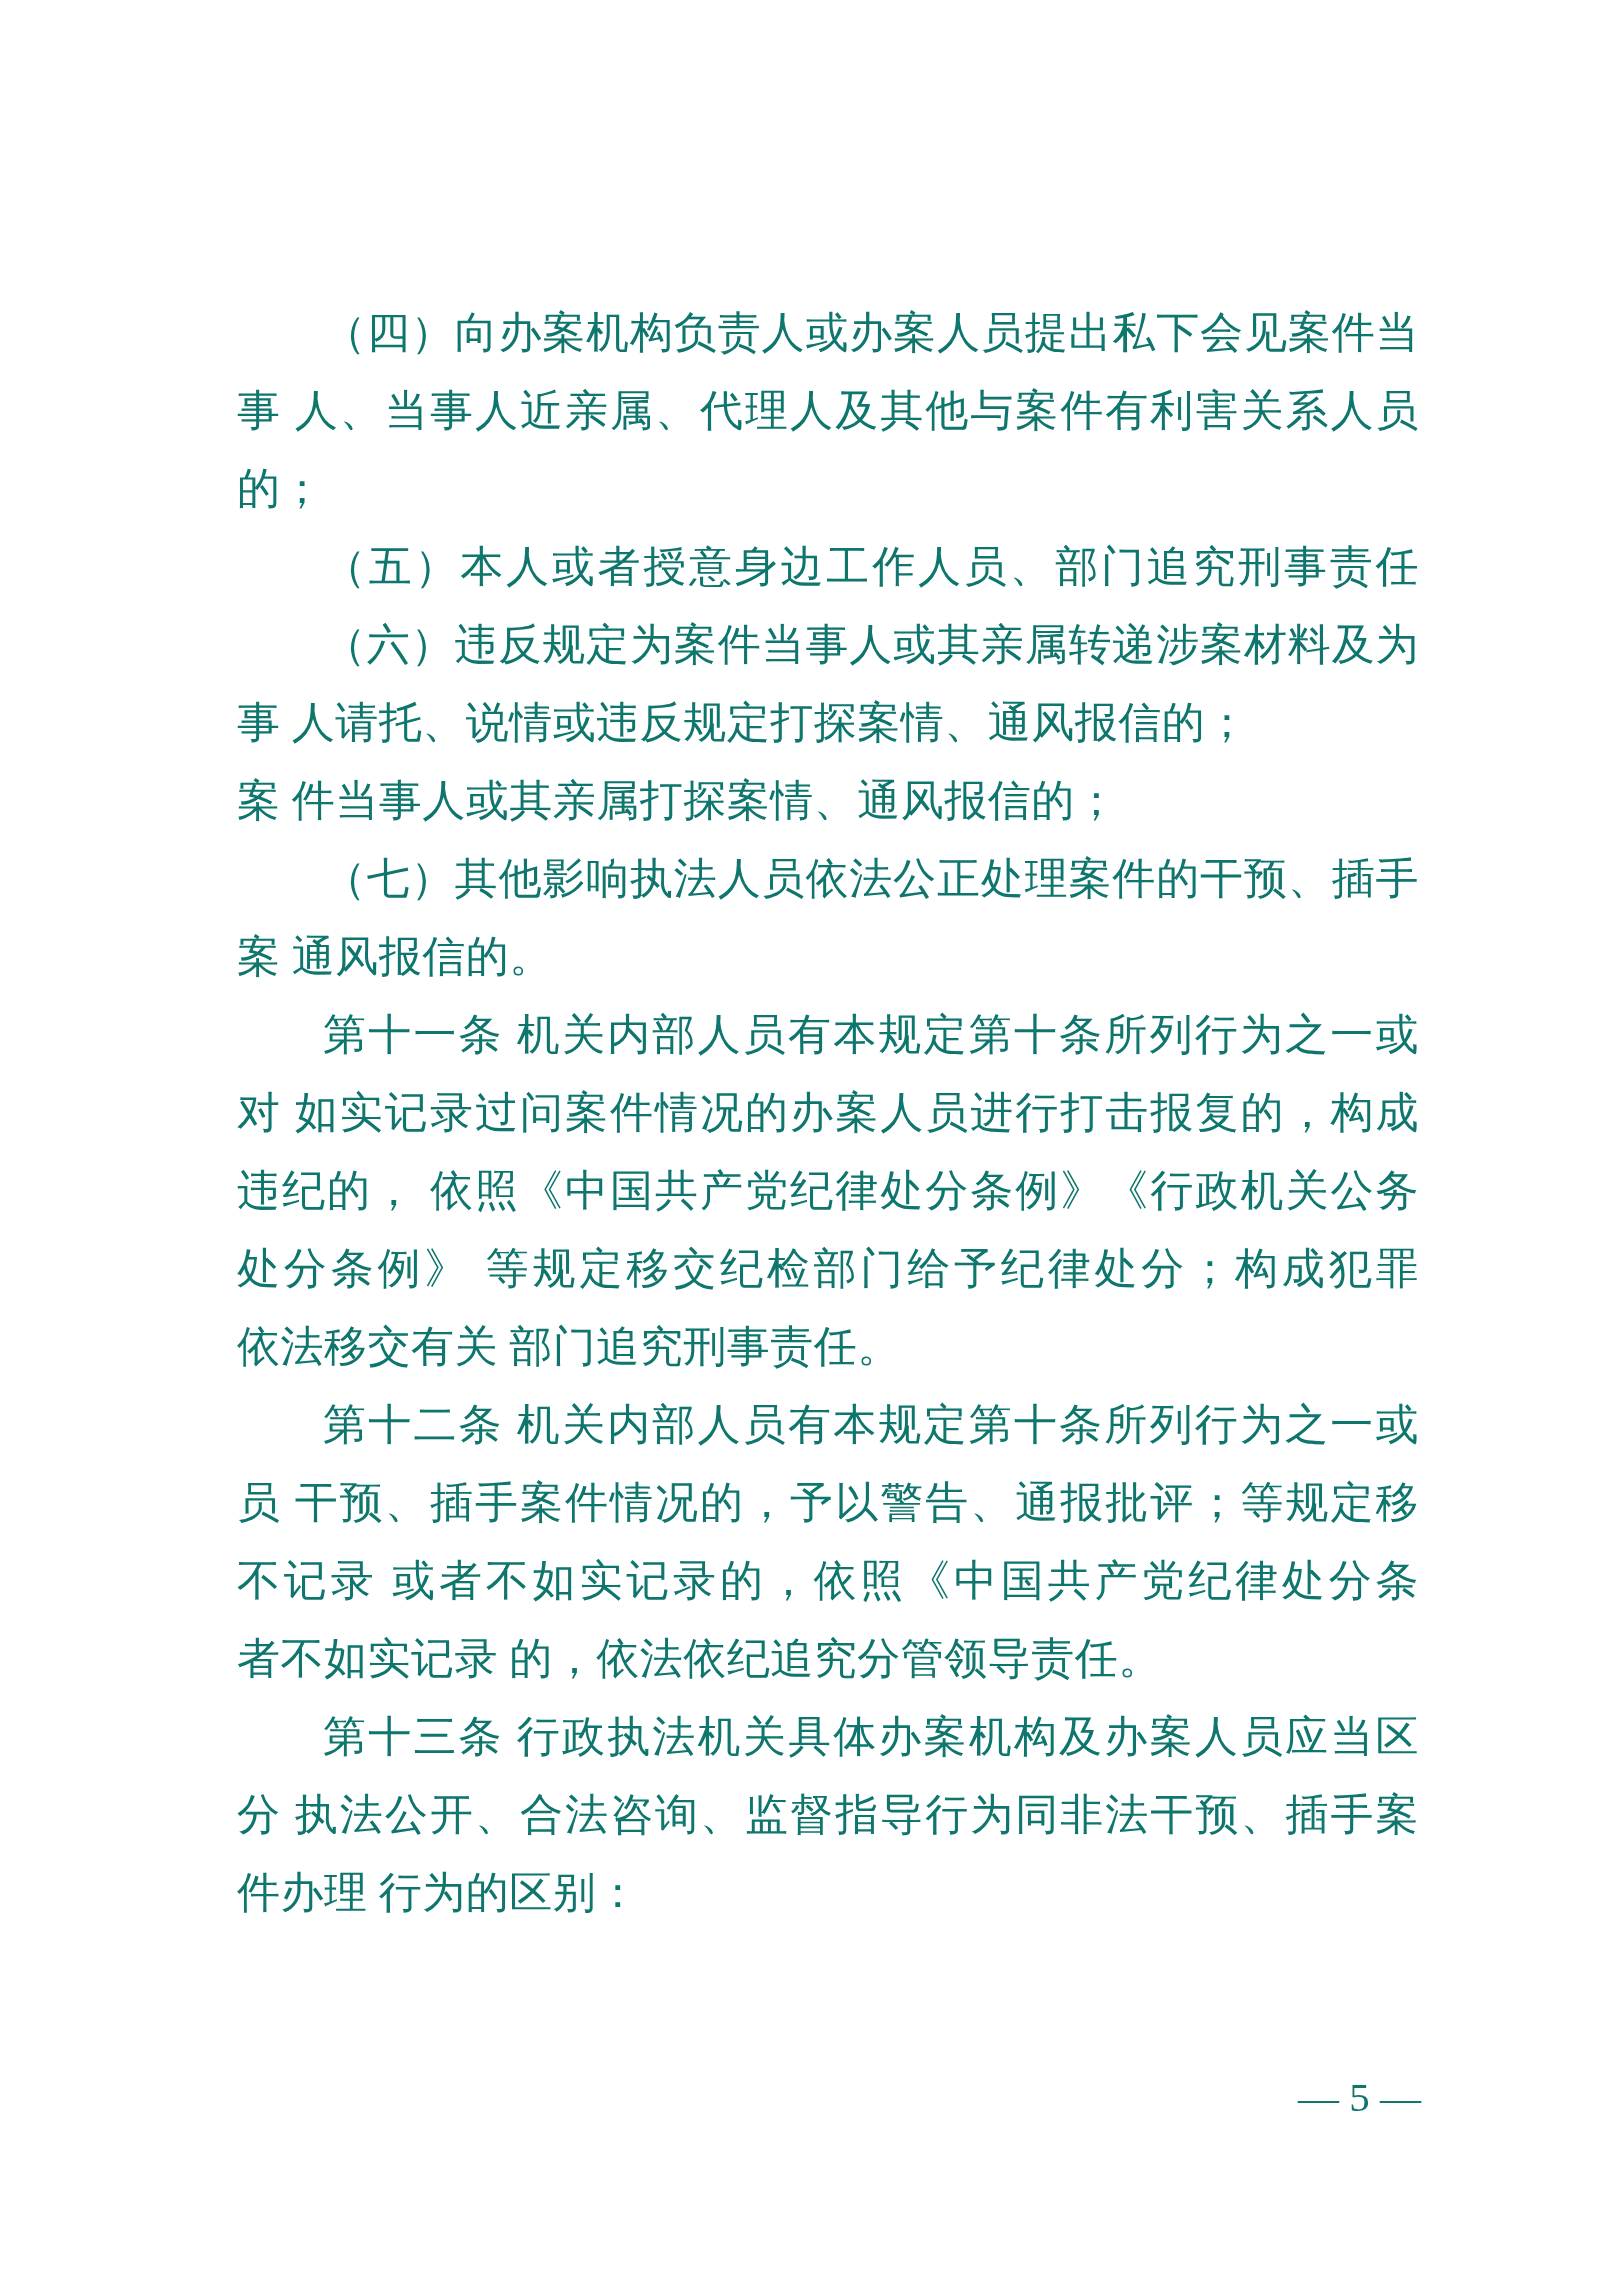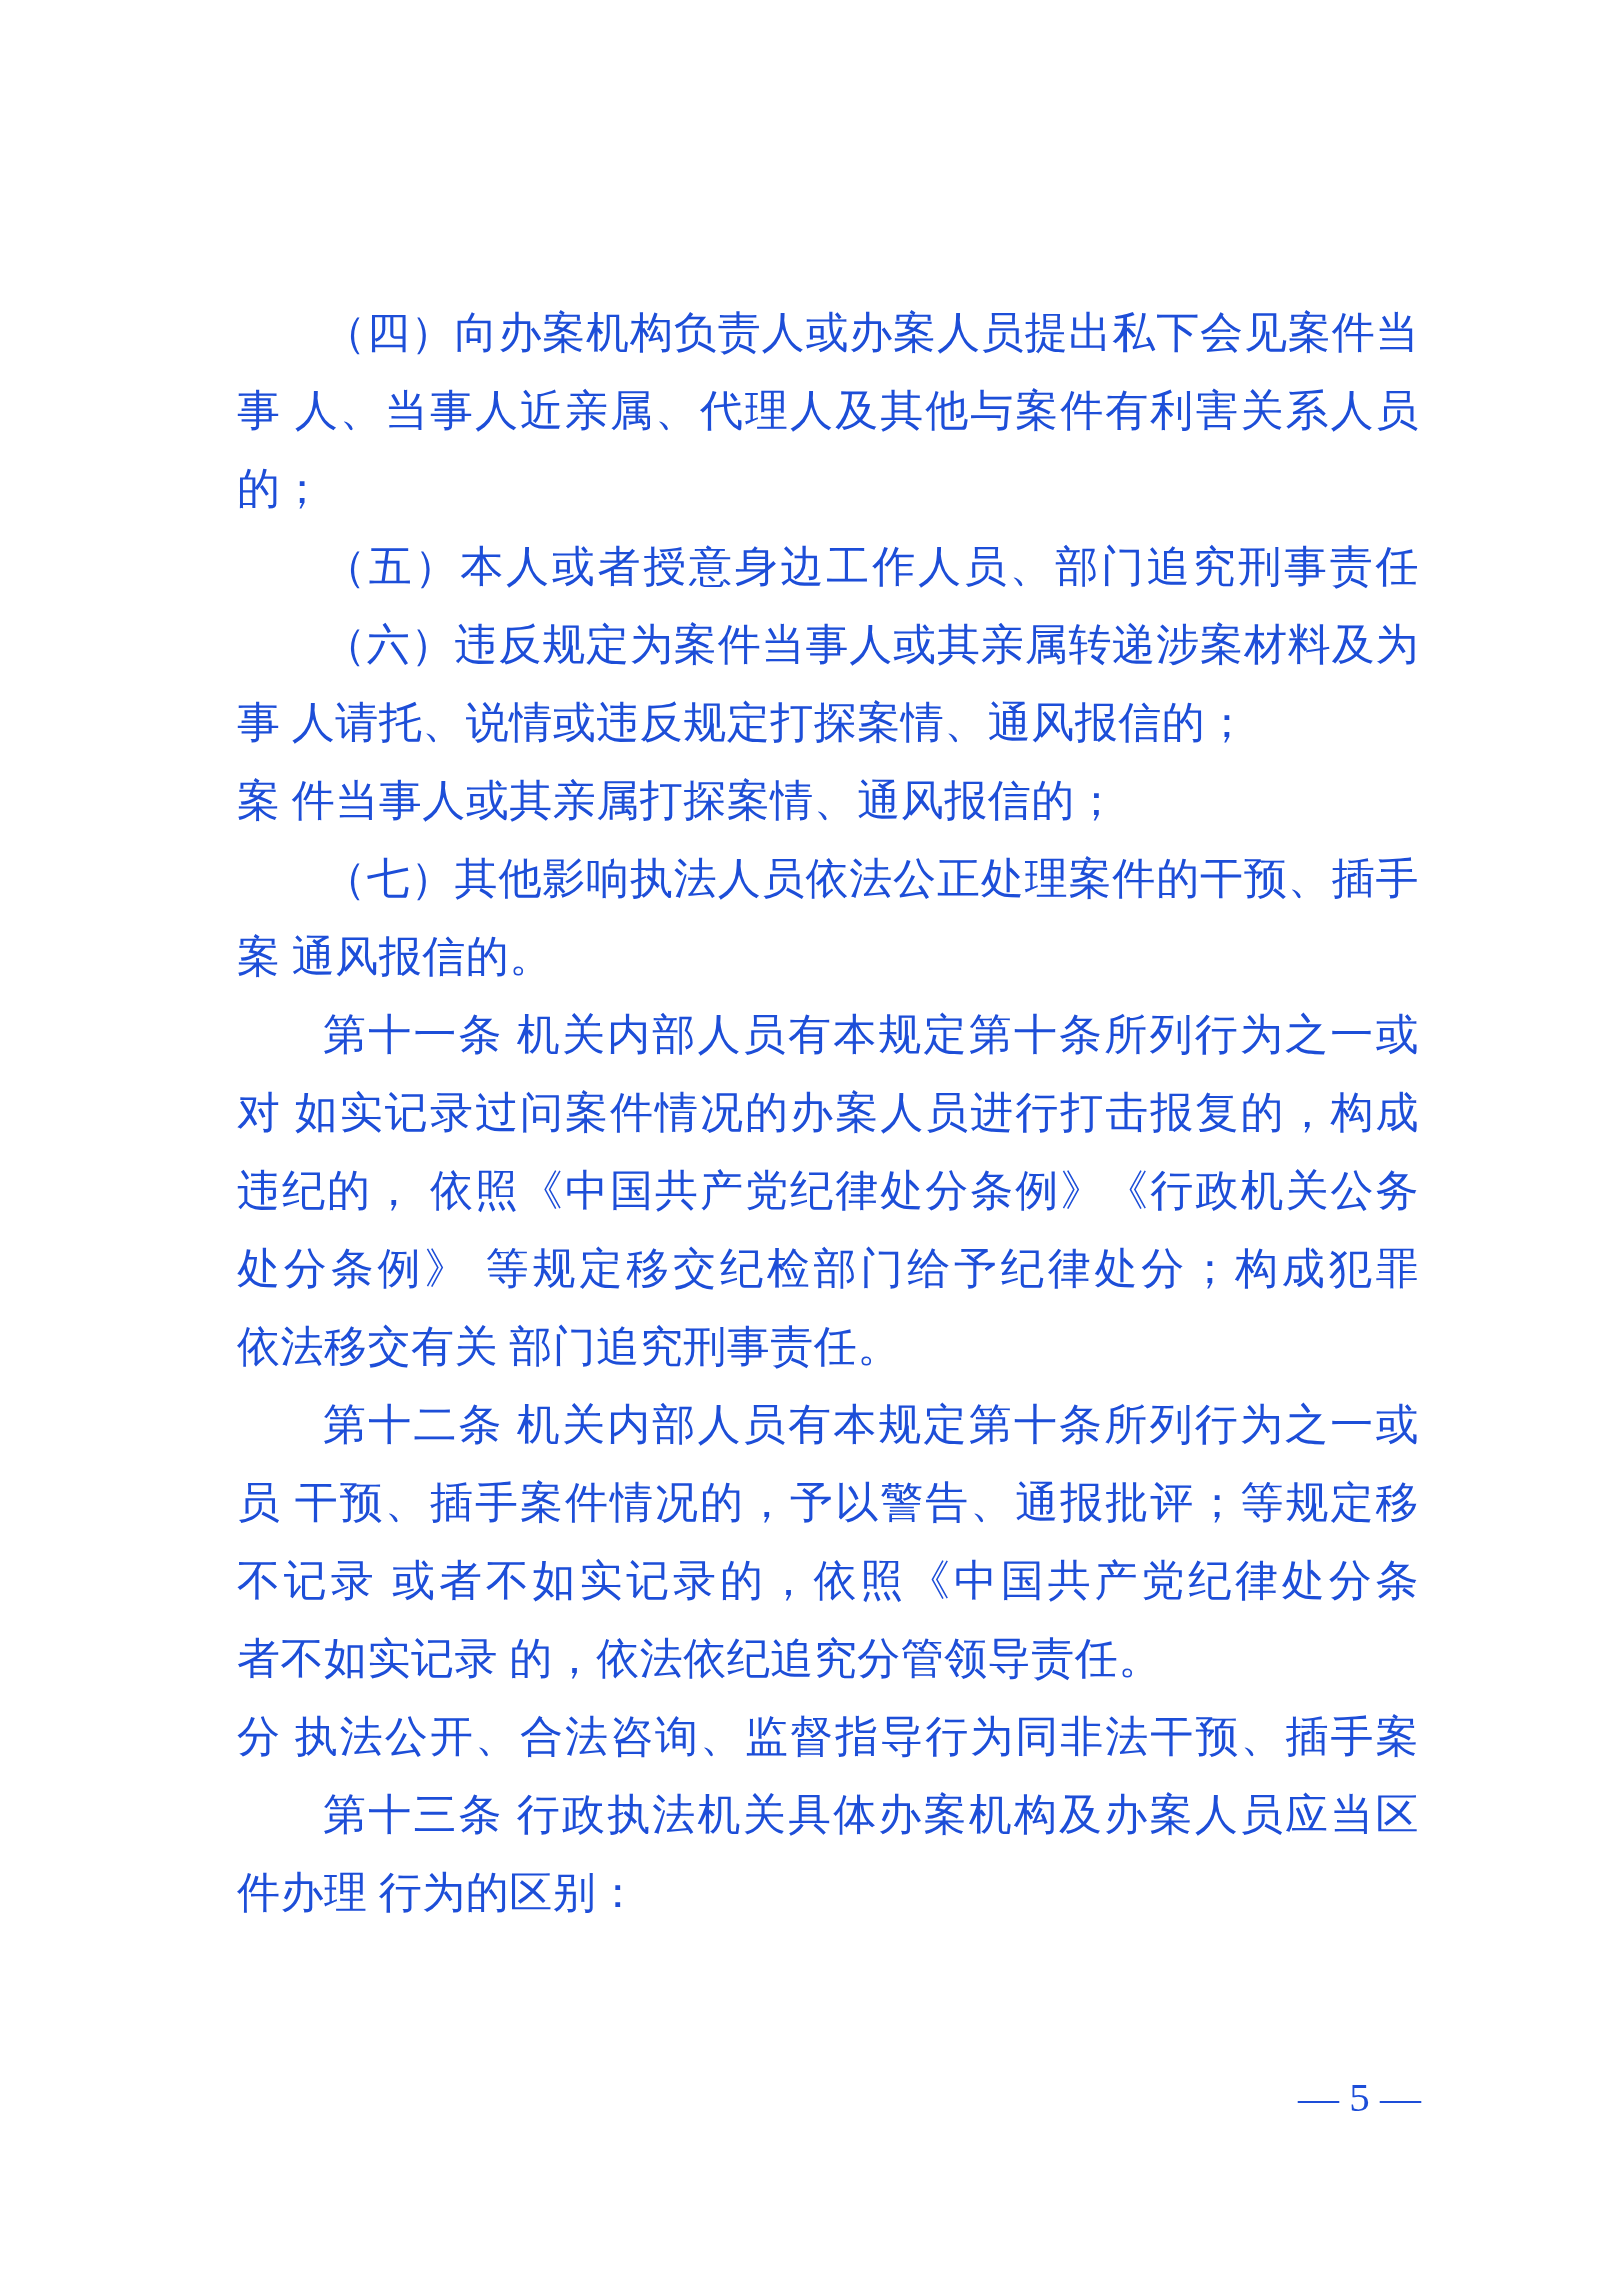--- a/index.html
+++ b/index.html
@@ -6,21 +6,21 @@
     margin: 0;
     padding: 0;
     background: #ffffff;
   }
   .page {
     position: relative;
     width: 1621px;
     height: 2293px;
     background: #ffffff;
     font-family: "Liberation Serif", "DejaVu Serif", serif;
-    color: #1d4ed8;
+    color: #0f766e;
     overflow: hidden;
   }
   .text-block {
     position: absolute;
     left: 237px;
     top: 294px;
     width: 1182px;
   }
   .line {
     height: 78px;
@@ -65,19 +65,19 @@
       <div class="line"><span class="seg">案 通风报信的。</span></div>
       <div class="line indent justify"><span class="seg seg-bold">第十一条</span><span class="seg"> 机关内部人员有本规定第十条所列行为之一或</span></div>
       <div class="line justify"><span class="seg">对 如实记录过问案件情况的办案人员进行打击报复的，构成</span></div>
       <div class="line justify"><span class="seg">违纪的， 依照《中国共产党纪律处分条例》《行政机关公务员</span></div>
       <div class="line justify"><span class="seg">处分条例》 等规定移交纪检部门给予纪律处分；构成犯罪的，</span></div>
       <div class="line"><span class="seg">依法移交有关 部门追究刑事责任。</span></div>
       <div class="line indent justify"><span class="seg seg-bold">第十二条</span><span class="seg"> 机关内部人员有本规定第十条所列行为之一或</span></div>
       <div class="line justify"><span class="seg">员 干预、插手案件情况的，予以警告、通报批评；等规定移</span></div>
       <div class="line justify"><span class="seg">不记录 或者不如实记录的，依照《中国共产党纪律处分条例》</span></div>
       <div class="line"><span class="seg">者不如实记录 的，依法依纪追究分管领导责任。</span></div>
+      <div class="line indent justify"><span class="seg seg-bold">第十三条</span><span class="seg"> 行政执法机关具体办案机构及办案人员应当区</span></div>
       <div class="line justify"><span class="seg">分 执法公开、合法咨询、监督指导行为同非法干预、插手案</span></div>
-      <div class="line indent justify"><span class="seg seg-bold">第十三条</span><span class="seg"> 行政执法机关具体办案机构及办案人员应当区</span></div>
       <div class="line"><span class="seg">件办理 行为的区别：</span></div>
     </div>
   <div class="page-number">— 5 —</div>
 </div>
 
 
 </body></html>

